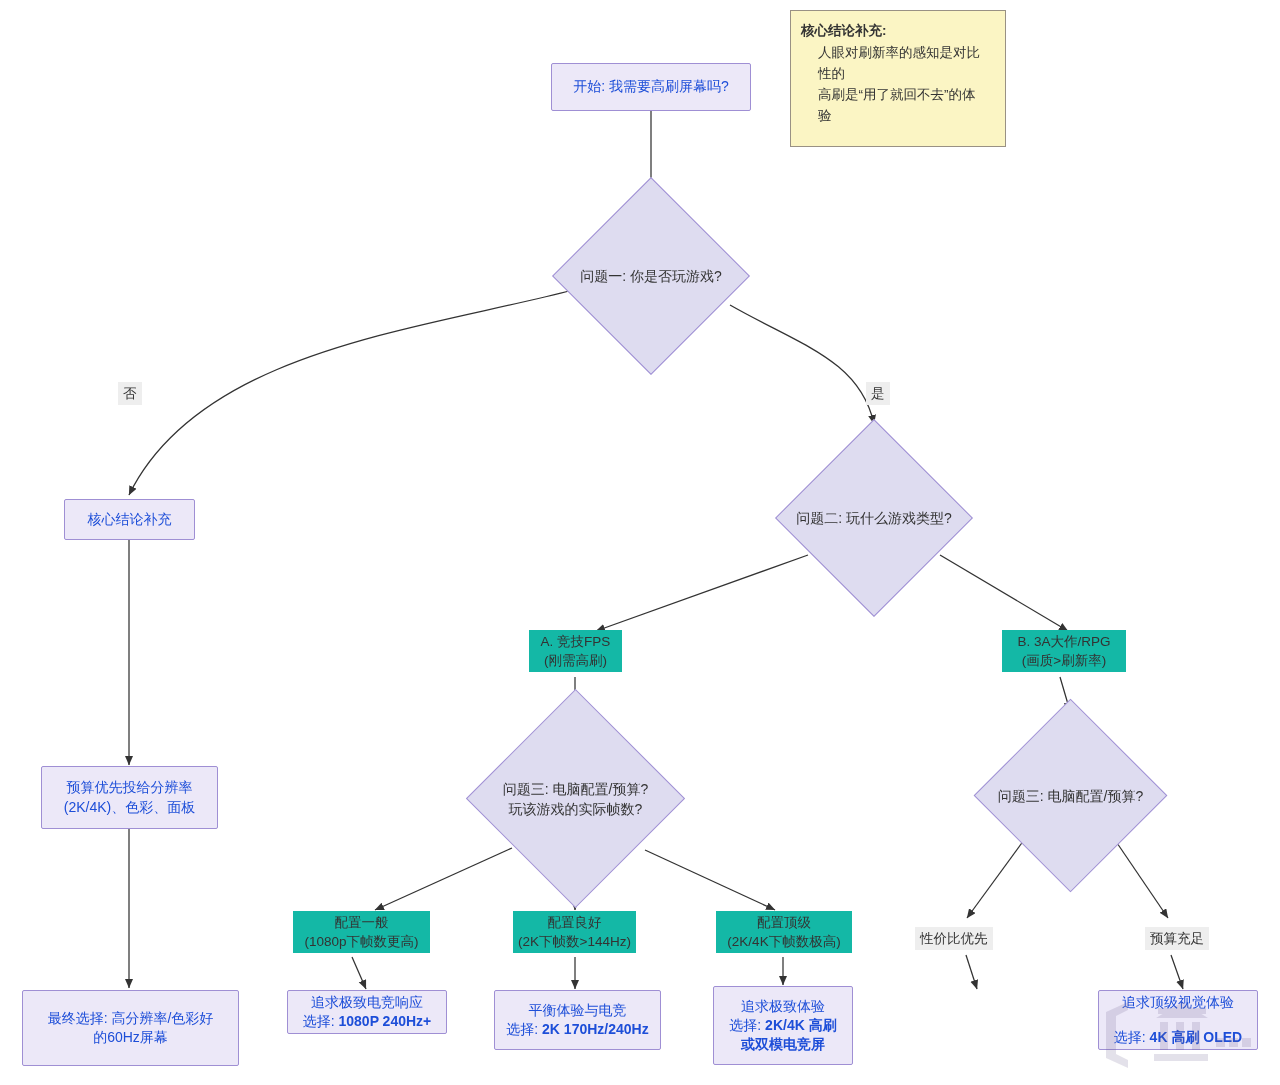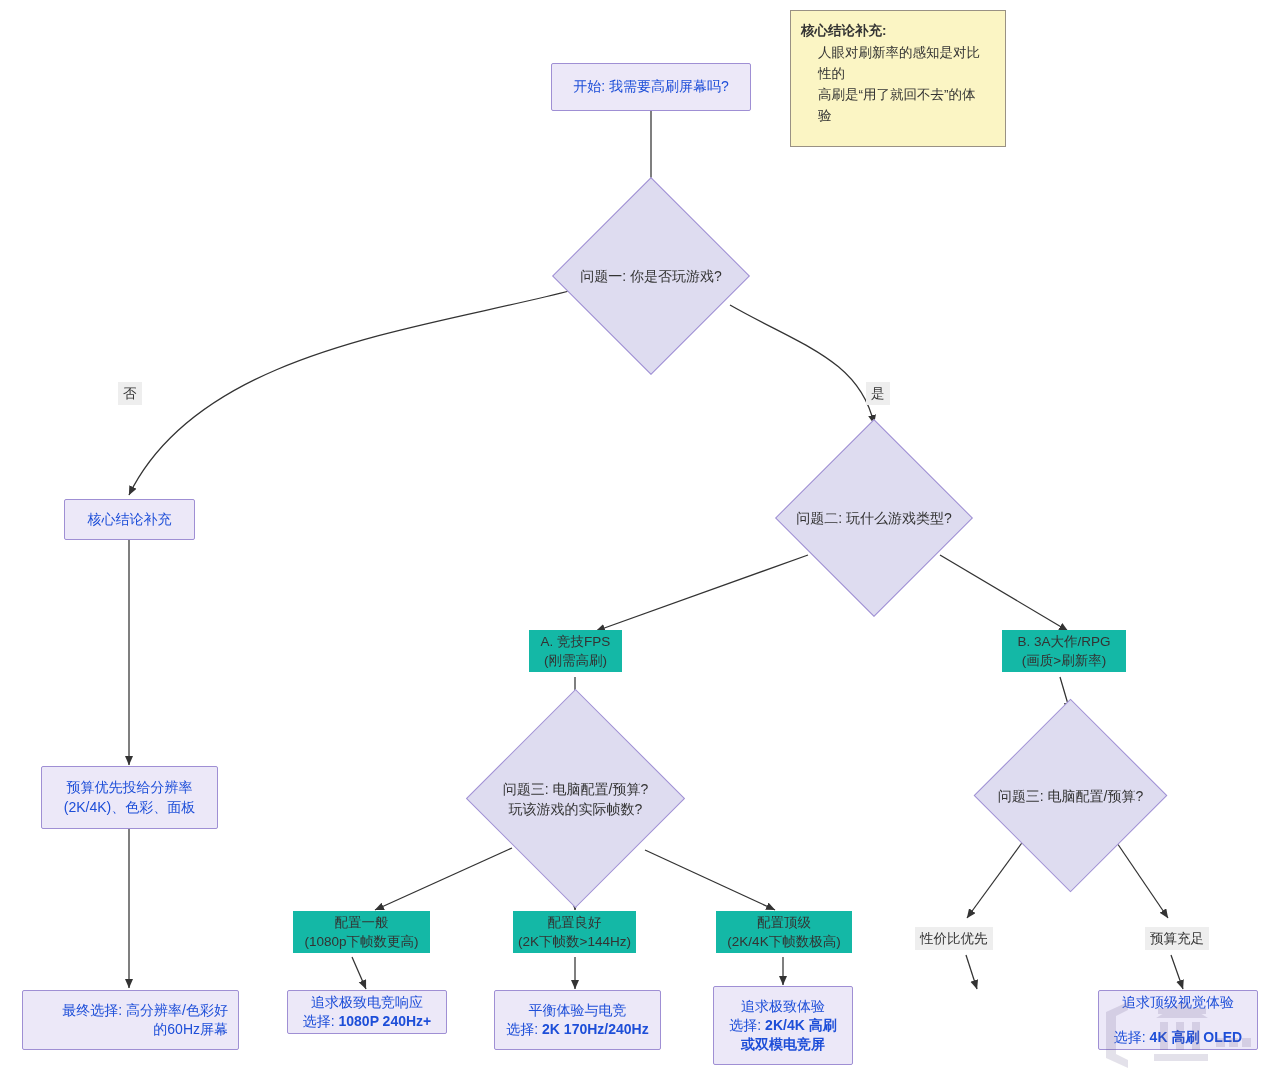--- a/index.html
+++ b/index.html
@@ -210,21 +210,21 @@
 
   <div class="node rect" style="left:64px; top:499px; width:131px; height:41px;">
     <span>核心结论补充</span>
   </div>
 
   <div class="node rect" style="left:41px; top:766px; width:177px; height:63px; flex-direction:column;">
     <span>预算优先投给分辨率</span>
     <span>(2K/4K)、色彩、面板</span>
   </div>
 
-  <div class="node rect" style="left:22px; top:990px; width:217px; height:60px; flex-direction:column;align-items:flex-end;">
+  <div class="node rect" style="left:22px; top:990px; width:217px; height:76px; flex-direction:column;">
     <span>最终选择: 高分辨率/色彩好</span>
     <span>的60Hz屏幕</span>
   </div>
 
   <div class="diamond-wrap" style="left:804px; top:448px; width:140px; height:140px;">
     <div class="diamond-shape"></div>
     <div class="diamond-label">问题二: 玩什么游戏类型?</div>
   </div>
 
   <div class="edge-label" style="left:529px; top:630px; width:93px; flex-direction:column;">

